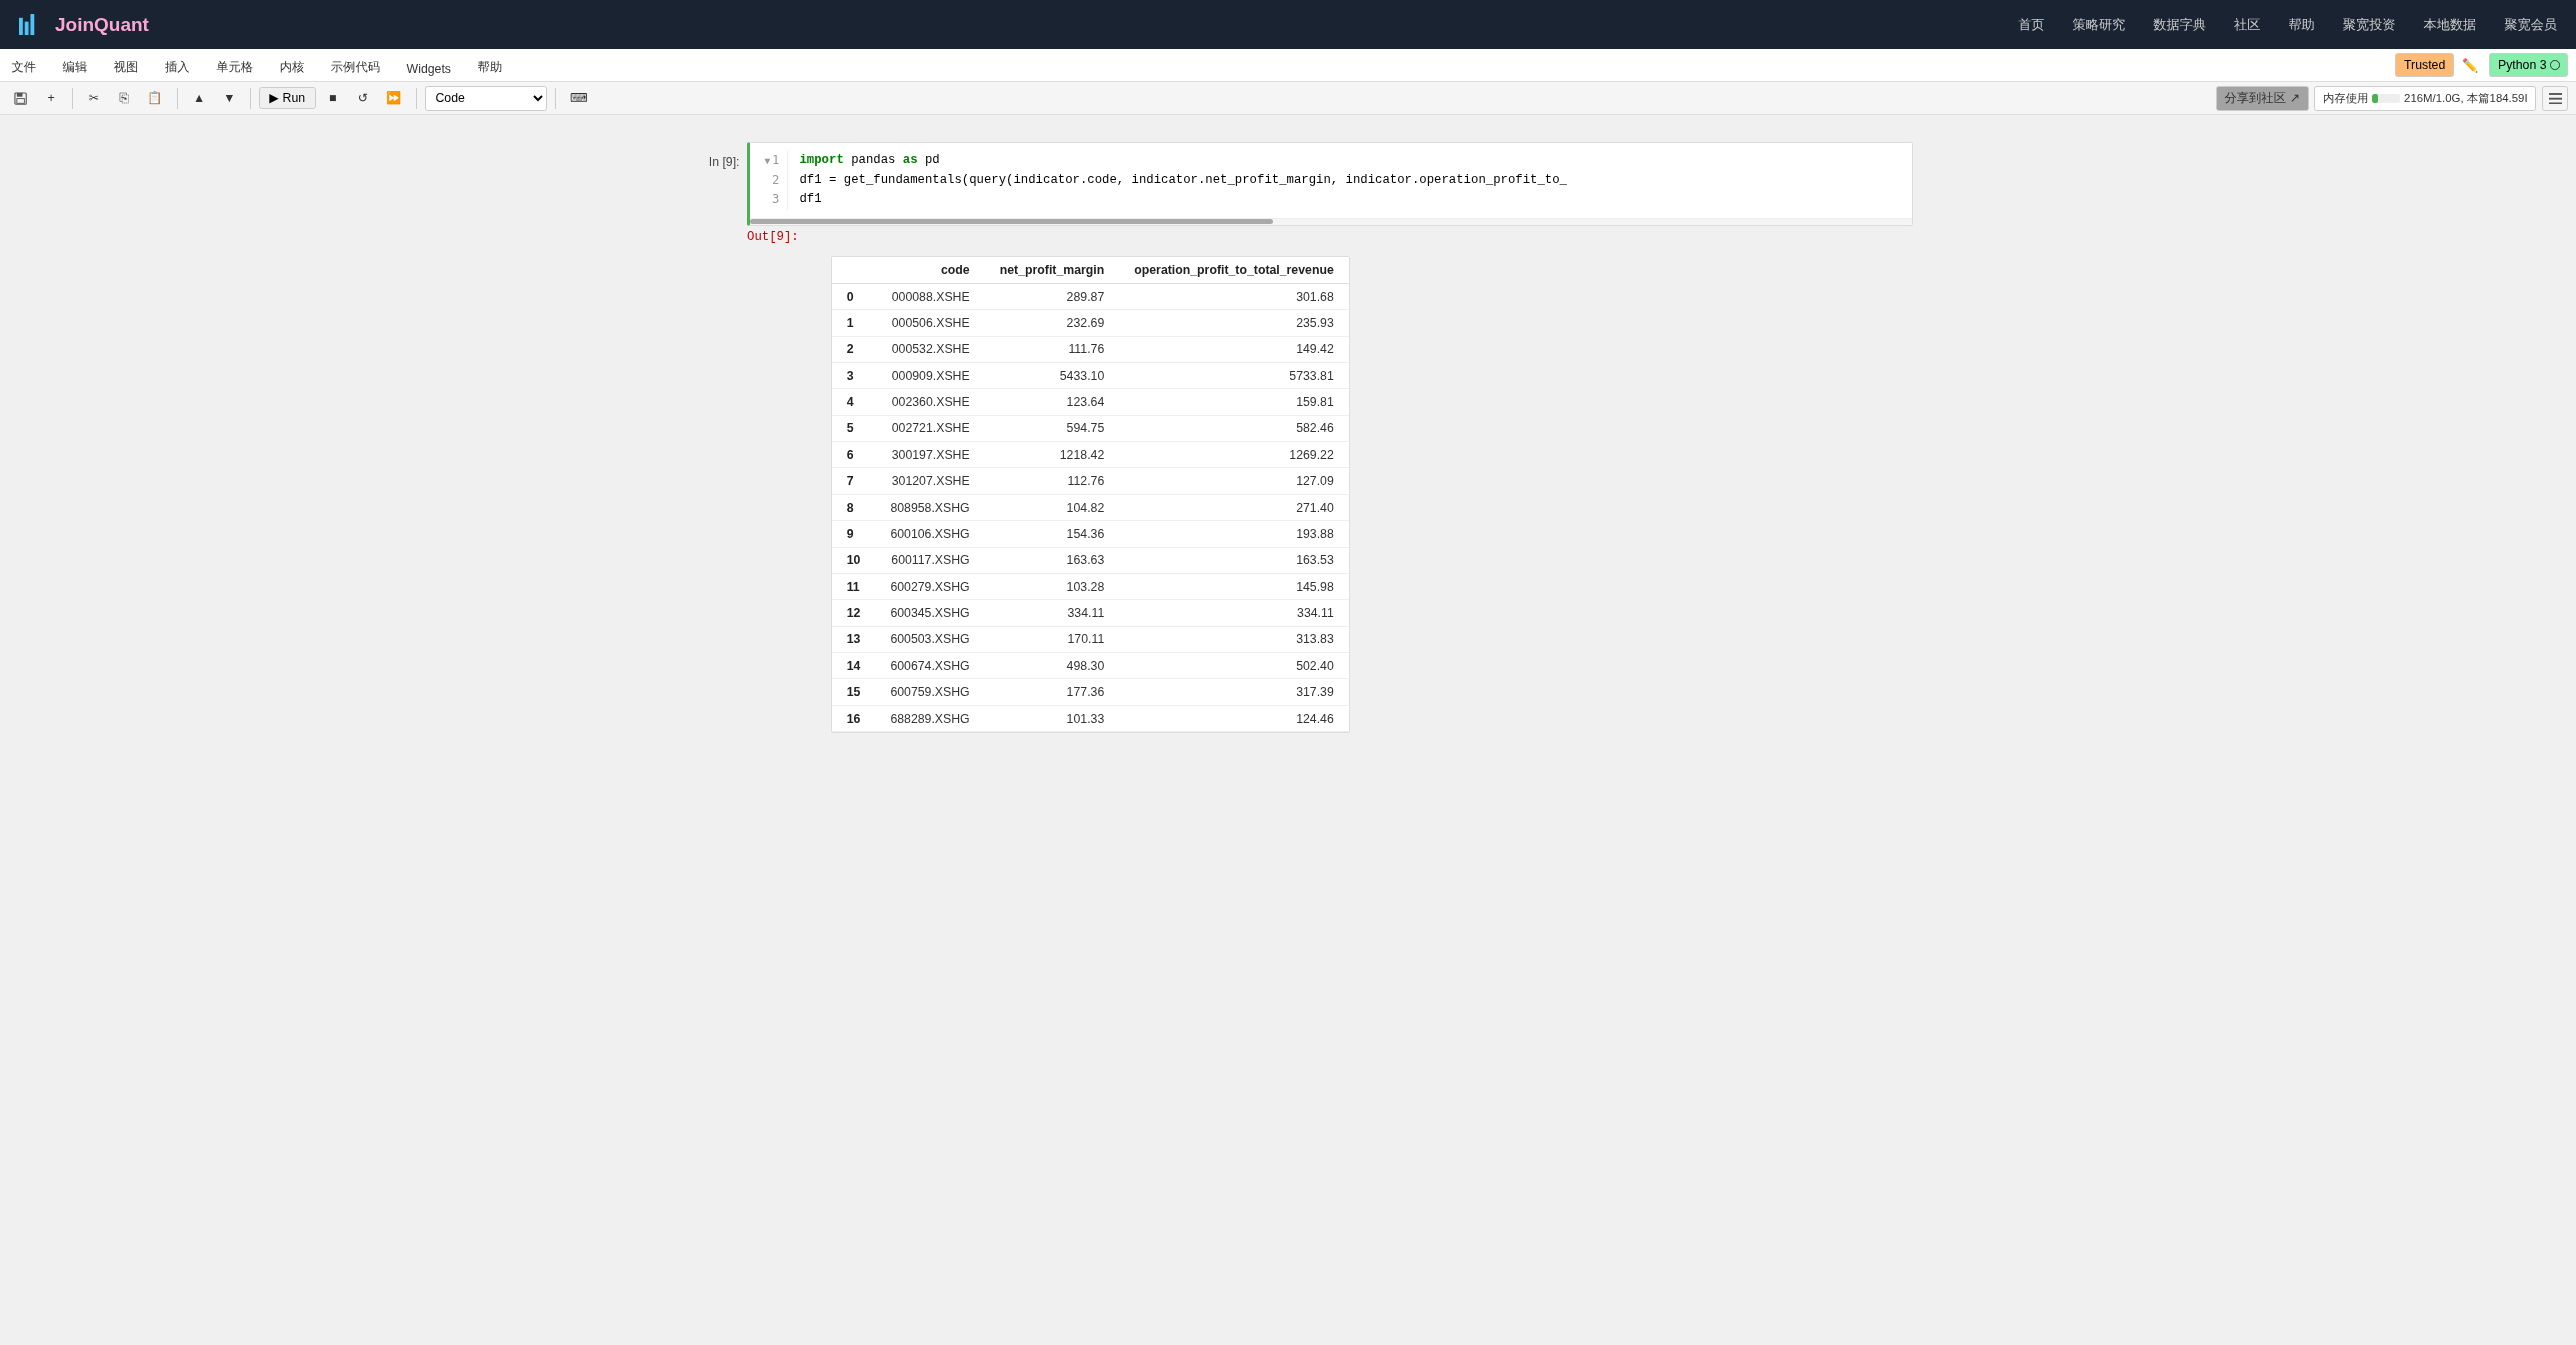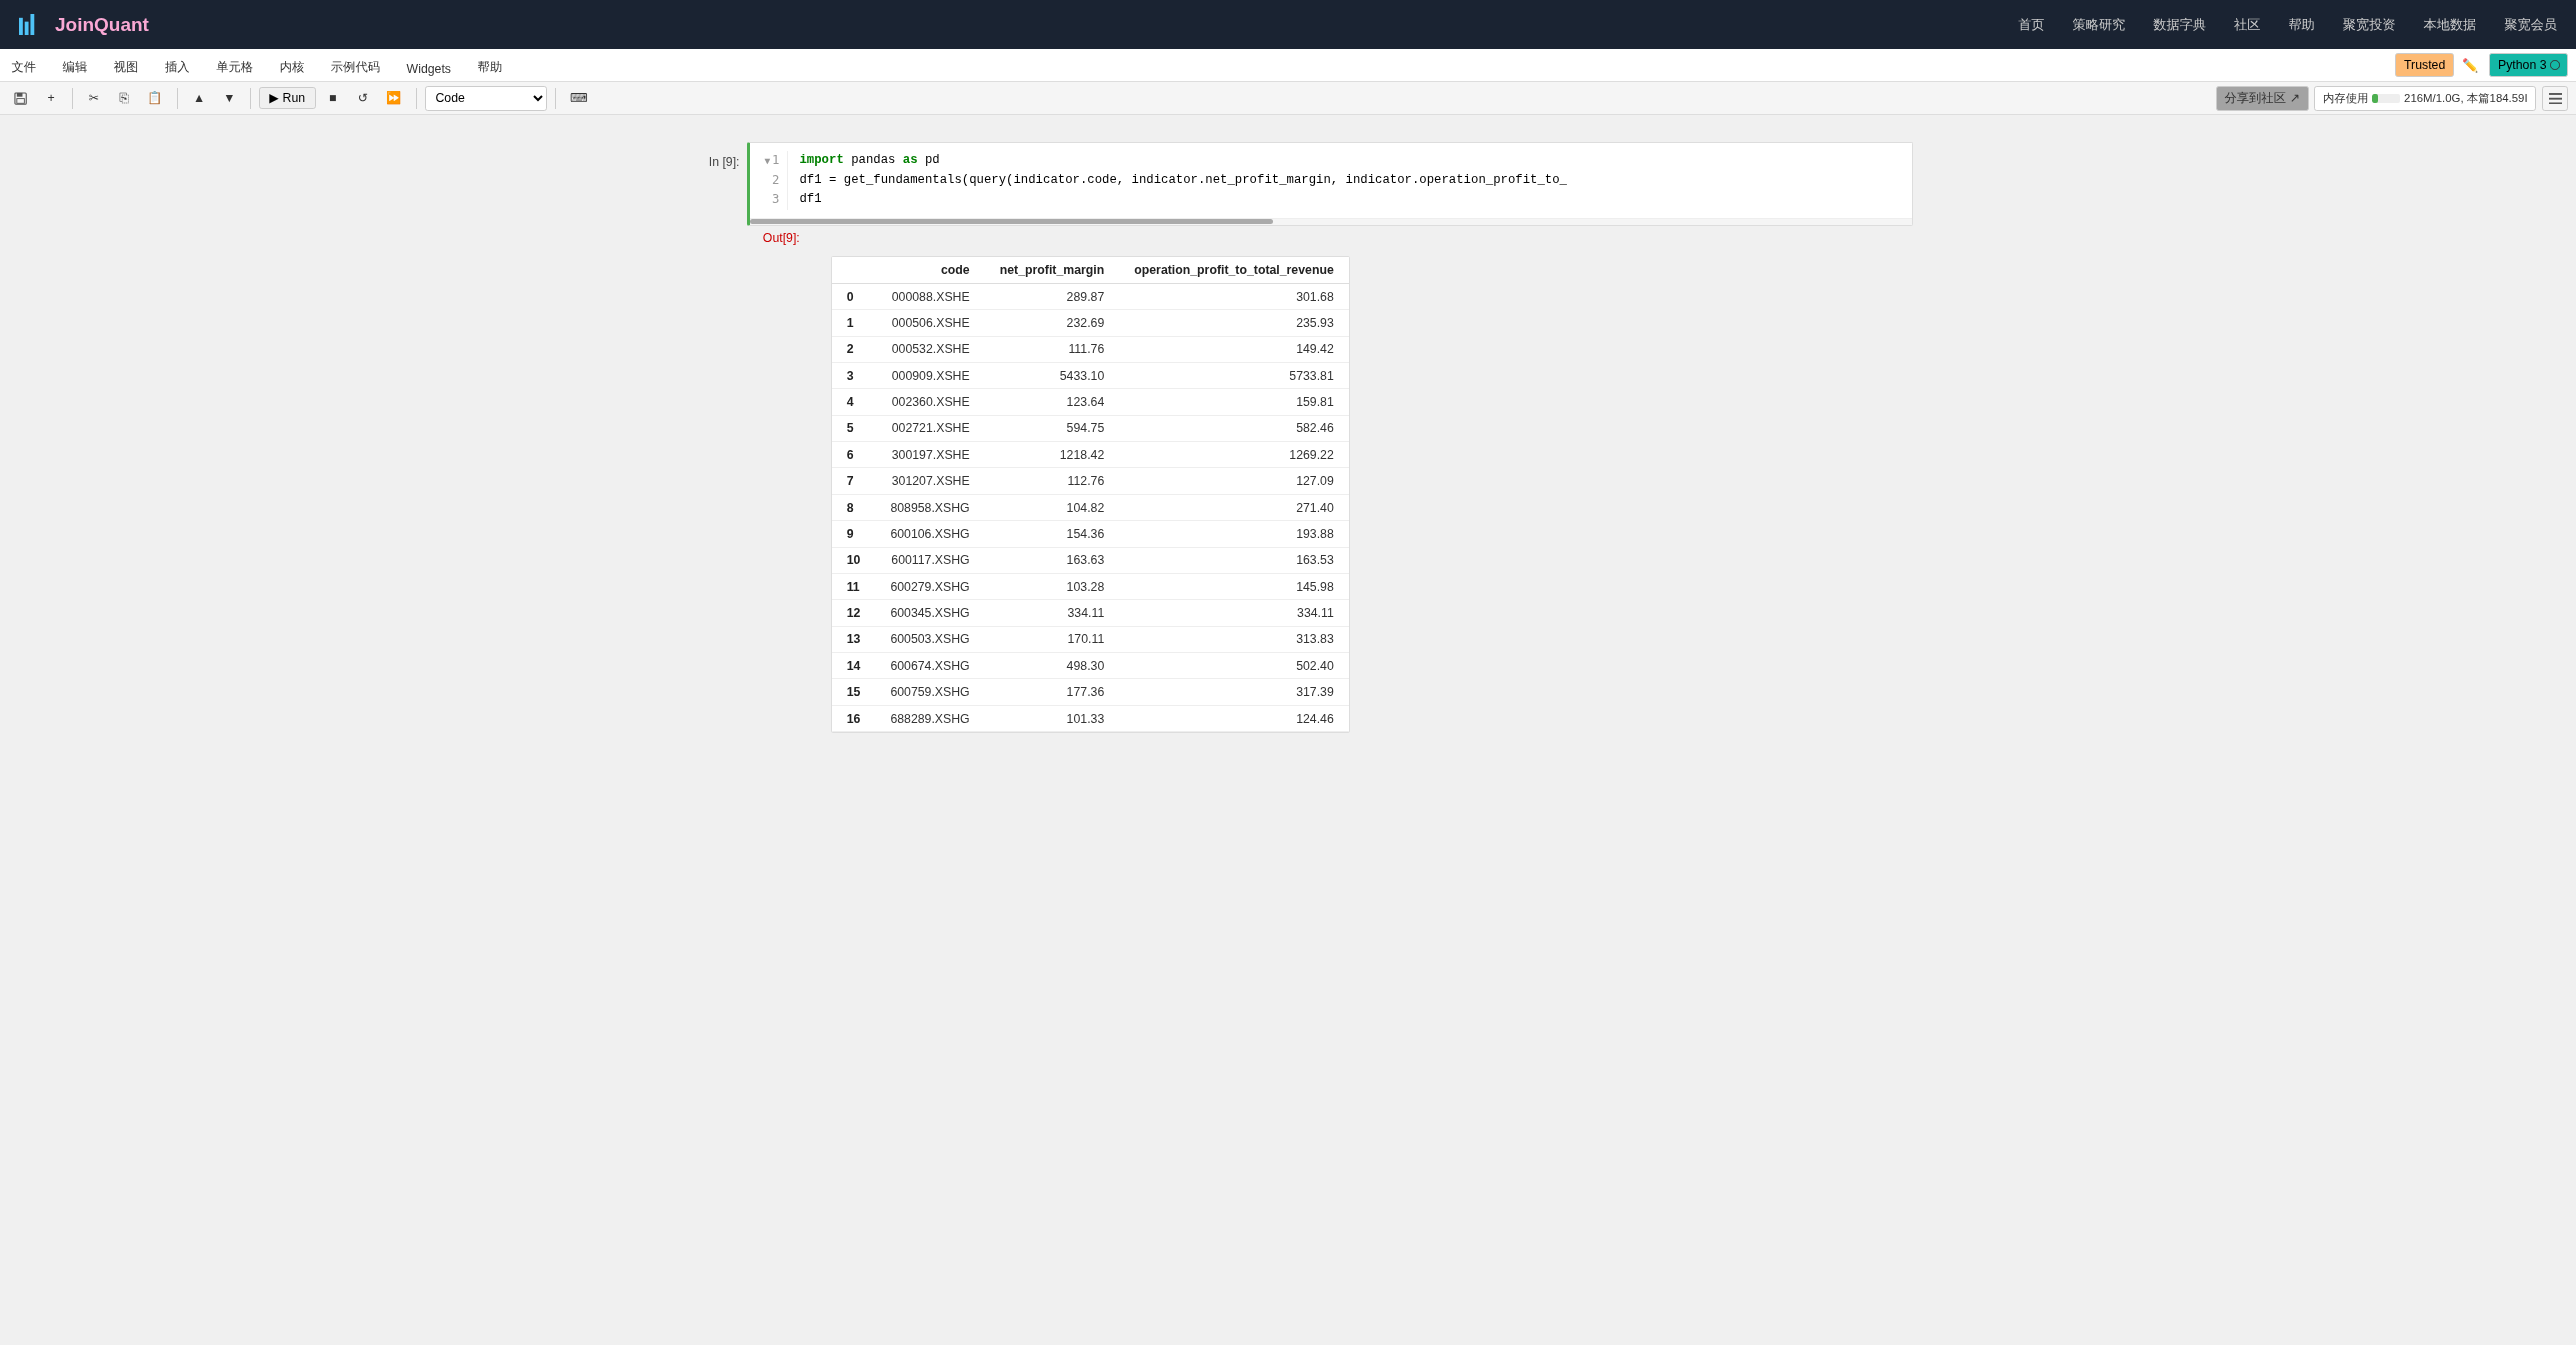--- a/index.html
+++ b/index.html
@@ -170,21 +170,21 @@
       border-radius: 2.8px;
     }
     .python-badge {
       display: flex;
       align-items: center;
       gap: 3.8px;
       border: 0.9px solid #ccc;
       border-radius: 2.8px;
       padding: 1.9px 7.6px;
       font-size: 12.3px;
-      background: #14b8a6;
+      background: #86efac;
       height: 24.6px;
     }
     .kernel-circle {
       width: 9.5px;
       height: 9.5px;
       border-radius: 50%;
       border: 1.9px solid #333;
     }
     .list-icon-btn {
       background: none;
@@ -456,21 +456,21 @@
 df1 = get_fundamentals(query(indicator.code, indicator.net_profit_margin, indicator.operation_profit_to_
 df1</div>
           </div>
           <div class="scroll-indicator">
             <div class="scroll-bar"></div>
           </div>
         </div>
 
         <div class="output-area">
             <div style="display:flex; margin-top:-7.6px; margin-bottom:7.6px;">
-      <div style="min-width:76px; text-align:center; padding-right:7.6px; padding-top:5.7px;">
+      <div style="min-width:76px; text-align:left; padding-right:7.6px; padding-top:5.7px;font-family:Liberation Mono, monospace;">
         <span class="cell-label out">Out[9]:</span>
       </div>
     </div>
           <div style="display:flex; gap:7.6px; align-items:flex-start;">
             <div style="min-width:76px;"></div>
             <div class="dataframe-container">
               <table class="dataframe">
                 <thead>
                   <tr>
                     <th></th>

